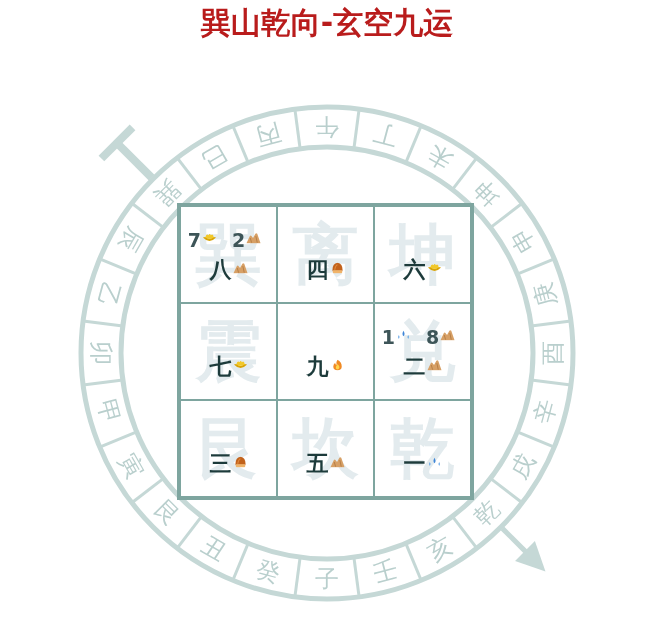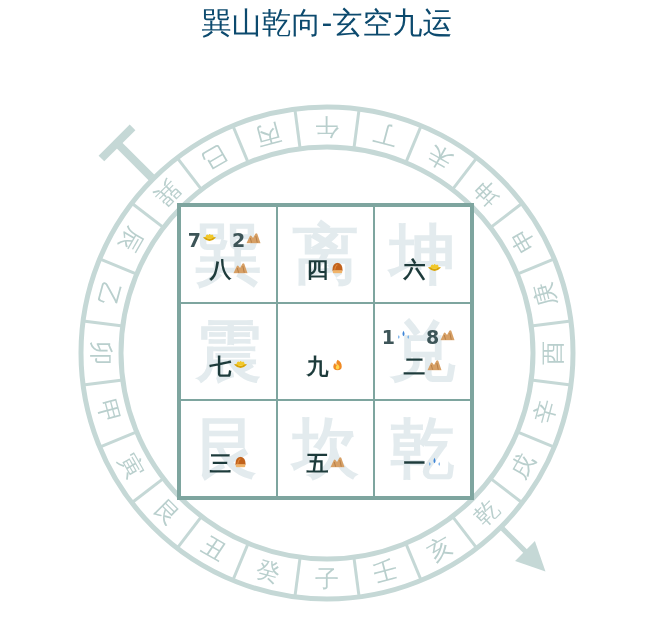--- a/index.html
+++ b/index.html
@@ -1,19 +1,19 @@
 <!DOCTYPE html>
 <html><head>
 <meta charset="utf-8">
 <style>
   html, body { margin:0; padding:0; background:#ffffff; }
   body { width:659px; height:619px; position:relative; overflow:hidden;
          font-family:"DejaVu Sans", "Liberation Sans", sans-serif; }
   .title { position:absolute; top:3px; left:0; width:654px; text-align:center;
-           font-size:30px; font-weight:normal; color:#0c4a6e; letter-spacing:0px; line-height:40px; }
+           font-size:30px; font-weight:bold; color:#b91c1c; letter-spacing:0px; line-height:40px; }
   svg.compass { position:absolute; left:0; top:0; width:659px; height:619px; }
   .ring-char { font-size:24px; fill:#b9cfcd; font-family:"DejaVu Sans", sans-serif; }
   .grid { position:absolute; left:177px; top:203px; width:297px; height:297px;
           box-sizing:border-box; border:4px solid #7ea59f; background:#7ea59f;
           display:grid; grid-template-columns:95px 95px 95px; grid-template-rows:95px 95px 95px;
           gap:2px; }
   .cell { background:#ffffff; position:relative; overflow:visible; }
   .wm { position:absolute; left:0; top:0; width:95px; height:95px; text-align:center;
         line-height:95px; font-size:66px; color:#e3ebee; font-weight:bold; z-index:0;
         font-family:"DejaVu Serif", serif; }

